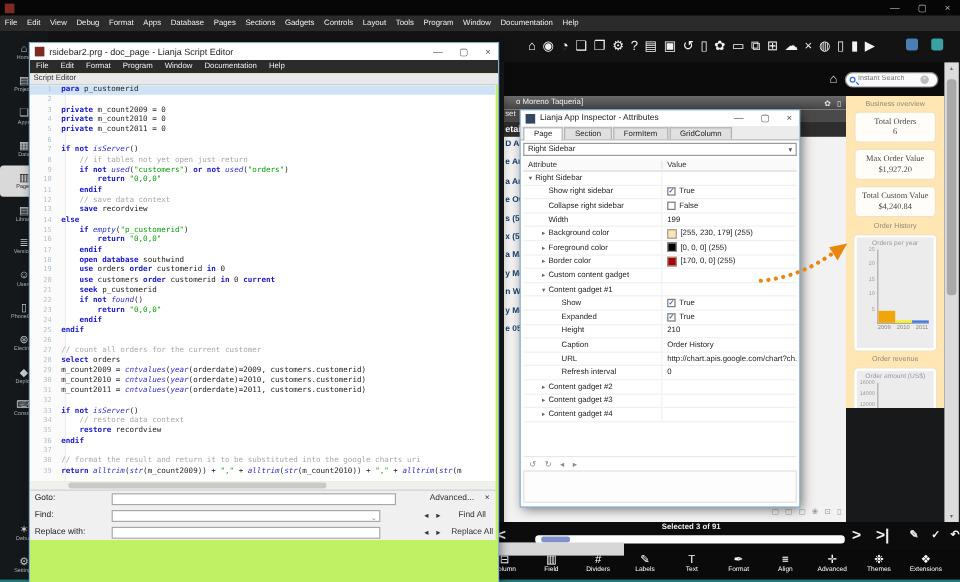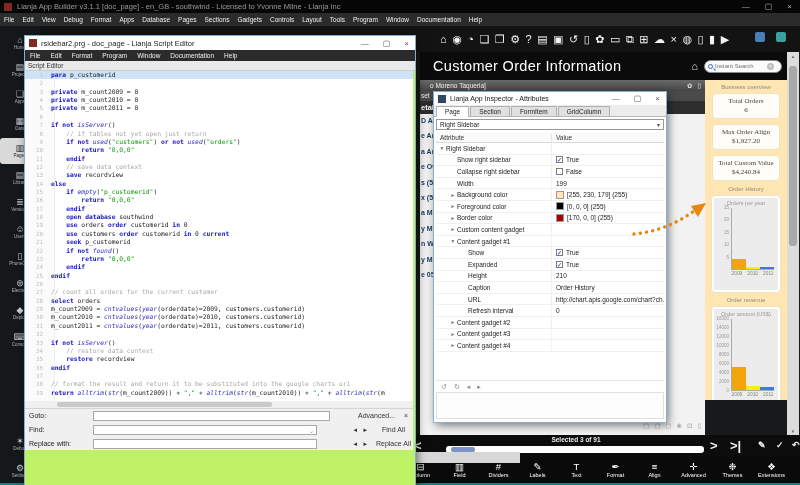--- a/index.html
+++ b/index.html
@@ -40,21 +40,21 @@
   #section-title{color:#f2f2f2;font-size:6.5px;padding-left:10px;white-space:nowrap}
   #sectionbar .sicons{margin-left:auto;display:flex;gap:5px;padding-right:4px;color:#e0e0e0;font-size:6.5px}
   #formarea{left:420px;top:91px;width:285px;height:344px;background:#f2f2f2;z-index:4;overflow:hidden}
   #formarea .dstrip1{position:absolute;left:0;top:0;width:285px;height:10px;background:#4a4a4a;color:#eee;font-size:6.5px;line-height:10px}
   #formarea .dstrip2{position:absolute;left:0;top:10px;width:285px;height:13px;background:#2e2e2e;color:#fff;font-size:7.5px;font-weight:bold;line-height:13px}
   #fragments{position:absolute;left:1px;top:26px;width:260px}
   .frag{height:15.4px;font-size:7px;font-weight:bold;color:#1c3f66;white-space:nowrap;overflow:hidden}
   #formfooticons{position:absolute;right:4px;top:331px;display:flex;gap:5px;color:#9a9a9a;font-size:6.5px}
 
   
-  #ysidebar{left:705px;top:80px;width:82px;height:320px;background:#ffe6b3;z-index:6;overflow:hidden}
+  #ysidebar{left:705px;top:80px;width:82px;height:260px;background:#ffe6b3;z-index:6;overflow:hidden}
   .ylabel{text-align:center;font-size:6px;color:#8f8a7c;margin:4px 0 3px}
   .ybox{margin:0 7px 5px;background:#fffdf8;border:1px solid #f0e2c0;border-radius:4px;padding:3px 1px;text-align:center;font-family:"Liberation Serif",serif;color:#444}
   .ybox .bl{font-size:7px;line-height:9px}
   .ybox .bv{font-size:7px;line-height:9px}
   .ypanel{margin:0 6px 4px;background:#fff;border:1px solid #f0e2c0;border-radius:4px;padding:2px}
   .chart-inner{background:#ececec;position:relative}
   .chart-title{text-align:center;font-size:5.5px;color:#9a9a9a;padding-top:2px}
   .chart-plot{position:relative;margin:2px 2px 0 2px}
   .ytick{position:absolute;left:0;width:13px;text-align:right;font-size:4.5px;color:#999;line-height:5px}
   .bars{position:absolute;left:15px;right:2px;bottom:0;top:0;border-left:1px solid #aaa;border-bottom:1px solid #aaa;display:flex;align-items:flex-end;justify-content:space-around}
@@ -129,21 +129,20 @@
   #ifoot{position:absolute;left:2px;top:288px;width:228px;height:12px;display:flex;gap:7px;align-items:center;padding-left:5px;color:#8a8a8a;font-size:7px;border-top:1px solid #e8e8e8}
   #ibottom{position:absolute;left:2px;top:300px;width:228px;height:27px;background:#fdfdfd;border:1px solid #e0e0e0}
 
   #arrow{left:628px;top:198px;z-index:40}
 </style>
 </head>
 <body>
 
 <div class="abs" id="titlebar">
   <span class="appicon"></span>
-  <span>Lianja App Builder v3.1.1 [doc_page] - en_GB - southwind - Licensed to Yvonne Milne - Lianja Inc</span>
   <span class="wctrls">
     <span>—</span>
     <span>▢</span>
     <span>×</span>
   </span>
 </div>
 <div class="abs" id="menubar">
     <span>File</span>
     <span>Edit</span>
     <span>View</span>
@@ -243,21 +242,20 @@
       <span class="si">✶</span>
       <span class="sl">Debug</span>
     </div>
     <div class="sitem">
       <span class="si">⚙</span>
       <span class="sl">Settings</span>
     </div>
   </div>
 
 <div class="abs" id="appheader">
-  <span id="app-title">Customer Order Information</span>
   <span id="hdr-home">⌂</span>
   <span id="searchbox">
     <span class="mag"></span>
     <input placeholder="Instant Search" style="">
     <span class="clear">×</span>
   </span>
 </div>
 <div class="abs" id="sectionbar">
   <span id="section-title">o Moreno Taqueria]</span>
   <span class="sicons">
@@ -290,21 +288,21 @@
       <span>▯</span>
     </div>
 </div>
 <div class="abs" id="ysidebar">
     <div class="ylabel">Business overview</div>
     <div class="ybox">
       <div class="bl">Total Orders</div>
       <div class="bv">6</div>
     </div>
     <div class="ybox">
-      <div class="bl">Max Order Align</div>
+      <div class="bl">Max Order Value</div>
       <div class="bv">$1,927.20</div>
     </div>
     <div class="ybox">
       <div class="bl">Total Custom Value</div>
       <div class="bv">$4,240.84</div>
     </div>
     <div class="ylabel">Order History</div>
     <div class="ypanel">
       <div class="chart-inner" style="height: 92px;">
         <div class="chart-title">Orders per year</div>

